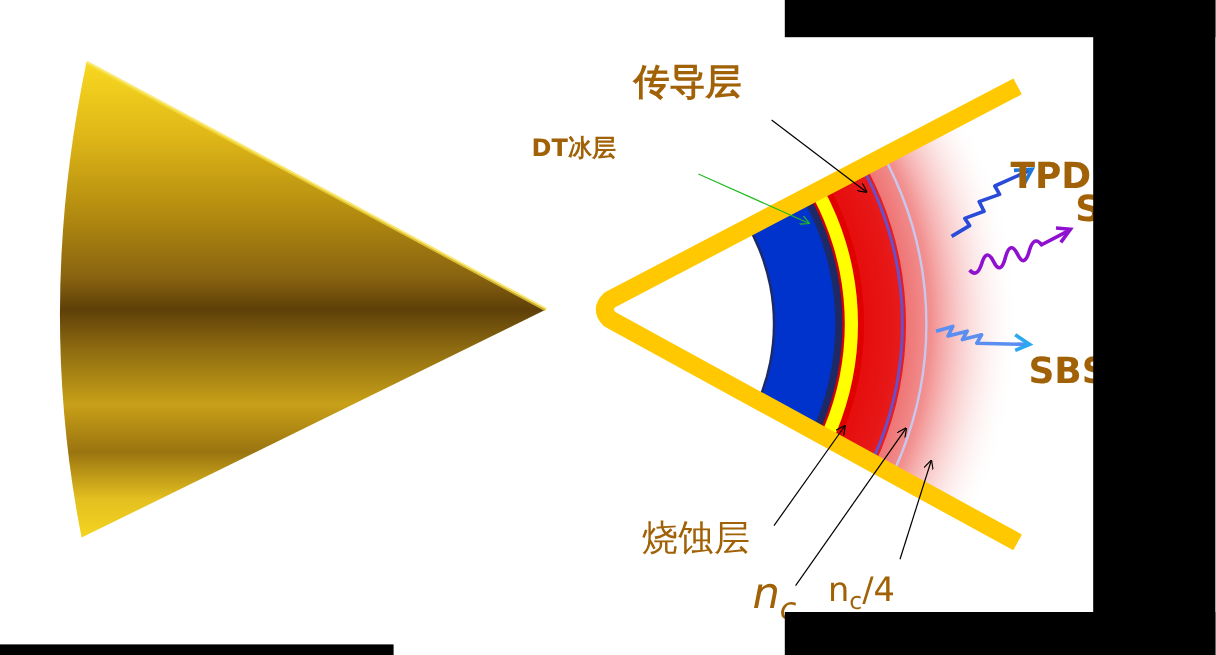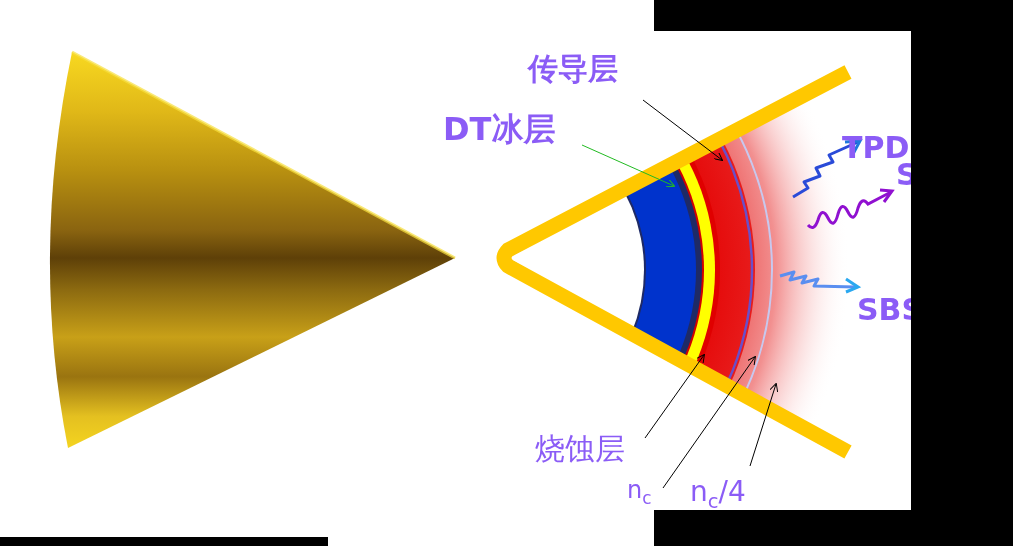--- a/index.html
+++ b/index.html
@@ -1,18 +1,18 @@
 <!DOCTYPE html>
 <html><head>
 <meta charset="utf-8">
 <style>
   html,body{margin:0;padding:0;background:#fff;}
   body{width:1013px;height:546px;position:relative;overflow:hidden;font-family:"DejaVu Sans",sans-serif;}
   #stage{position:absolute;left:0;top:0;width:1013px;height:546px;}
-  .lbl{position:absolute;color:#8b5cf6;white-space:nowrap;line-height:1;}
+  .lbl{position:absolute;color:#a16207;white-space:nowrap;line-height:1;}
   .bold{font-weight:bold;}
   .mask{position:absolute;background:#000;}
   sub{font-size:0.7em;vertical-align:-0.35em;}
 </style>
 </head>
 <body>
 
 <div id="stage">
 <svg width="1013" height="546" viewBox="0 0 1013 546" xmlns="http://www.w3.org/2000/svg">
   <defs>
@@ -89,23 +89,23 @@
   </g>
 
   <g>
     <path d="M780,276 L794,272 L790,280 L806,276 L802,283 L818,279 L814,286 L855,287" fill="none" stroke="#5a8ef0" stroke-width="3" stroke-linejoin="round"></path>
     <path d="M846,279 L858,287 L846,292" fill="none" stroke="#2aa8f0" stroke-width="3"></path>
   </g>
 </svg>
 
 
 <span class="lbl bold" style="left:528px;top:54px;font-size:30px;">传导层</span>
-<span class="lbl bold" style="left:443px;top:113px;font-size:32px;">DT冰层</span>
+<span class="lbl bold" style="left:443px;top:113px;font-size:20px;">DT冰层</span>
 <span class="lbl" style="left:535px;top:434px;font-size:30px;text-align:center;">烧蚀层</span>
-<span class="lbl" style="left:627px;top:478px;font-size:24px;"><span>n</span><sub>c</sub></span>
+<span class="lbl" style="left:627px;top:478px;font-size:36px;font-style:italic;"><span>n</span><sub>c</sub></span>
 <span class="lbl" style="left:690px;top:478px;font-size:28px;"><span>n</span><sub>c</sub><span>/4</span></span>
 <span class="lbl bold" style="left:842px;top:97px;font-size:30px;margin-top:36px;">TPD</span>
 <span class="lbl bold" style="left:896px;top:160px;font-size:30px;">S</span>
 <span class="lbl bold" style="left:857px;top:295px;font-size:30px;">SBS</span>
 
 
 <div class="mask" style="left:654px;top:0;width:359px;height:31px;"></div>
 <div class="mask" style="left:911px;top:0;width:102px;height:546px;"></div>
 <div class="mask" style="left:654px;top:510px;width:359px;height:36px;"></div>
 <div class="mask" style="left:0;top:537px;width:328px;height:9px;"></div>

